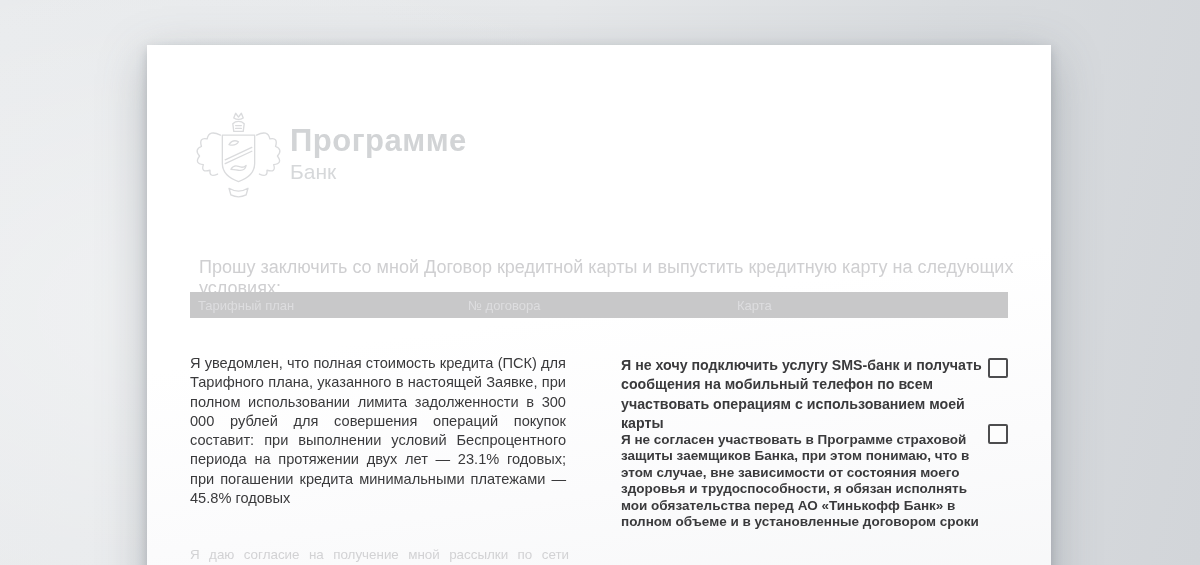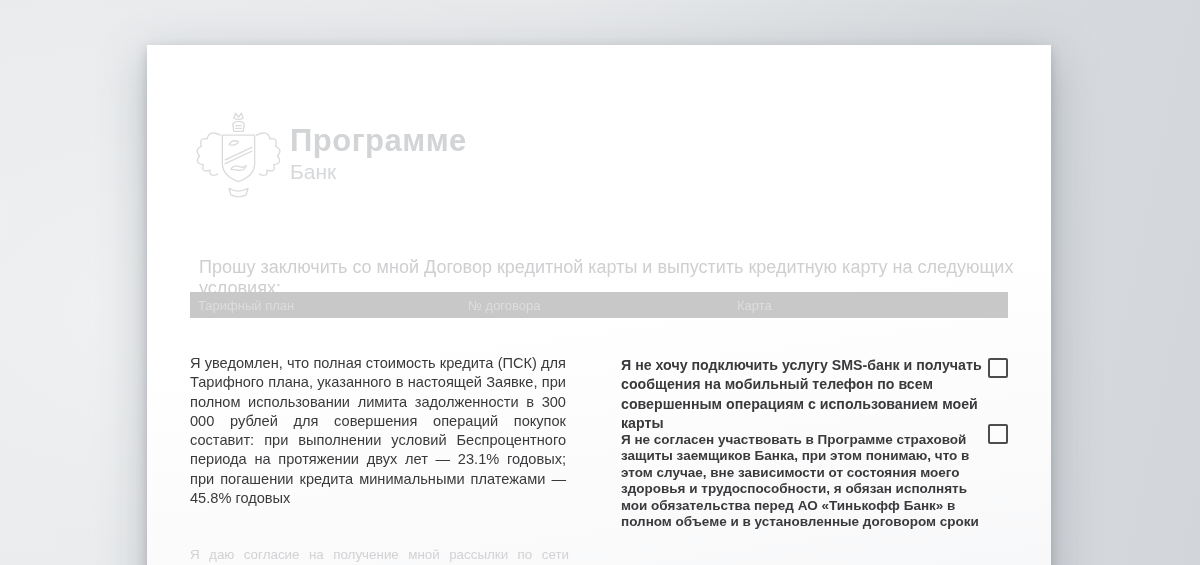--- a/index.html
+++ b/index.html
@@ -144,20 +144,20 @@
 
     <div class="abs thead">
       <div class="c1">Тарифный план</div>
       <div class="c2">№ договора</div>
       <div class="c3">Карта</div>
     </div>
 
     <div class="abs para-bold-left">Я уведомлен, что полная стоимость кредита (ПСК) для Тарифного плана, указанного в настоящей Заявке, при полном использовании лимита задолженности в 300 000 рублей для совершения операций покупок составит: при выполнении условий Беспроцентного периода на протяжении двух лет — 23.1% годовых; при погашении кредита минимальными платежами — 45.8% годовых</div>
     <div class="abs para-light light2">Я даю согласие на получение мной рассылки по сети подвижной</div>
 
-    <div class="abs para-bold-right1">Я не хочу подключить услугу SMS-банк и получать сообщения на мобильный телефон по всем совершенным операциям с использованием моей карты</div>
+    <div class="abs para-bold-right1">Я не хочу подключить услугу SMS-банк и получать сообщения на мобильный телефон по всем участвовать операциям с использованием моей карты</div>
     <div class="abs checkbox cb1"></div>
 
     <div class="abs para-bold-right2">Я не согласен участвовать в Программе страховой защиты заемщиков Банка, при этом понимаю, что в этом случае, вне зависимости от состояния моего здоровья и трудоспособности, я обязан исполнять мои обязательства перед АО «Тинькофф Банк» в полном объеме и в установленные договором сроки</div>
     <div class="abs checkbox cb2"></div>
 
   </div>
 </div>
 
 </body></html>

